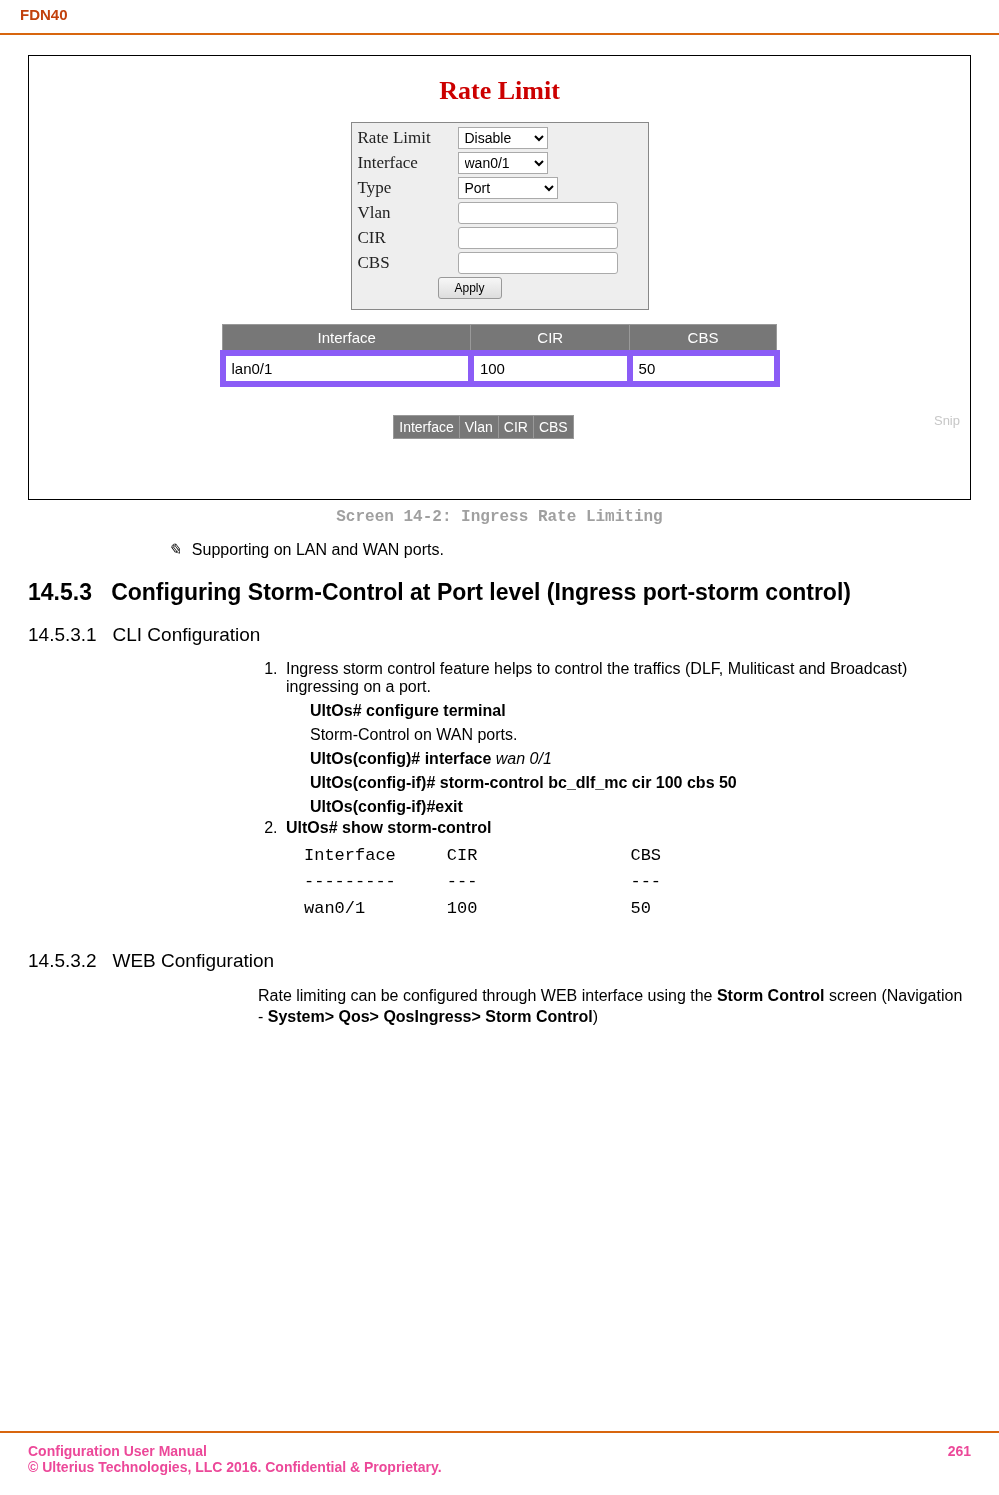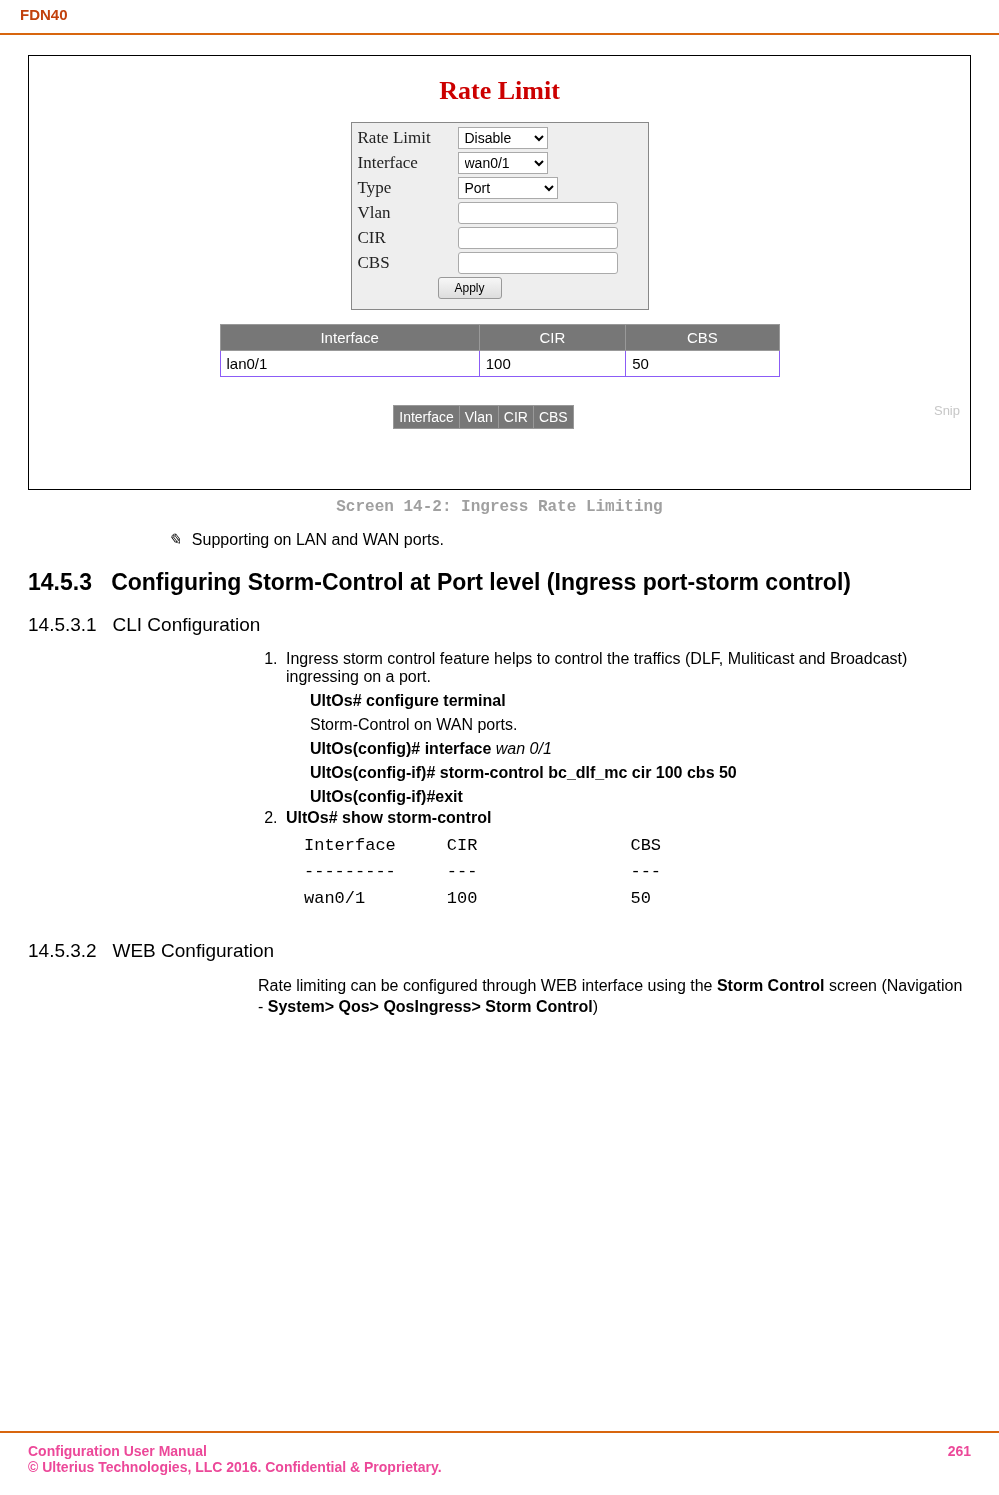--- a/index.html
+++ b/index.html
@@ -94,21 +94,21 @@
       font-size: 15px;
     }
     .data-table th {
       background: #777;
       color: #fff;
       font-weight: normal;
       padding: 4px;
       border: 1px solid #999;
     }
     .data-table td {
-      border: 1px solid #8b5cf6;
+      border: 6px solid #8b5cf6;
       padding: 4px 6px;
       background: #fff;
     }
     .mini-table {
       margin: 14px auto 0 auto;
       border-collapse: collapse;
       font-family: Arial, sans-serif;
       font-size: 14px;
     }
     .mini-table th {

